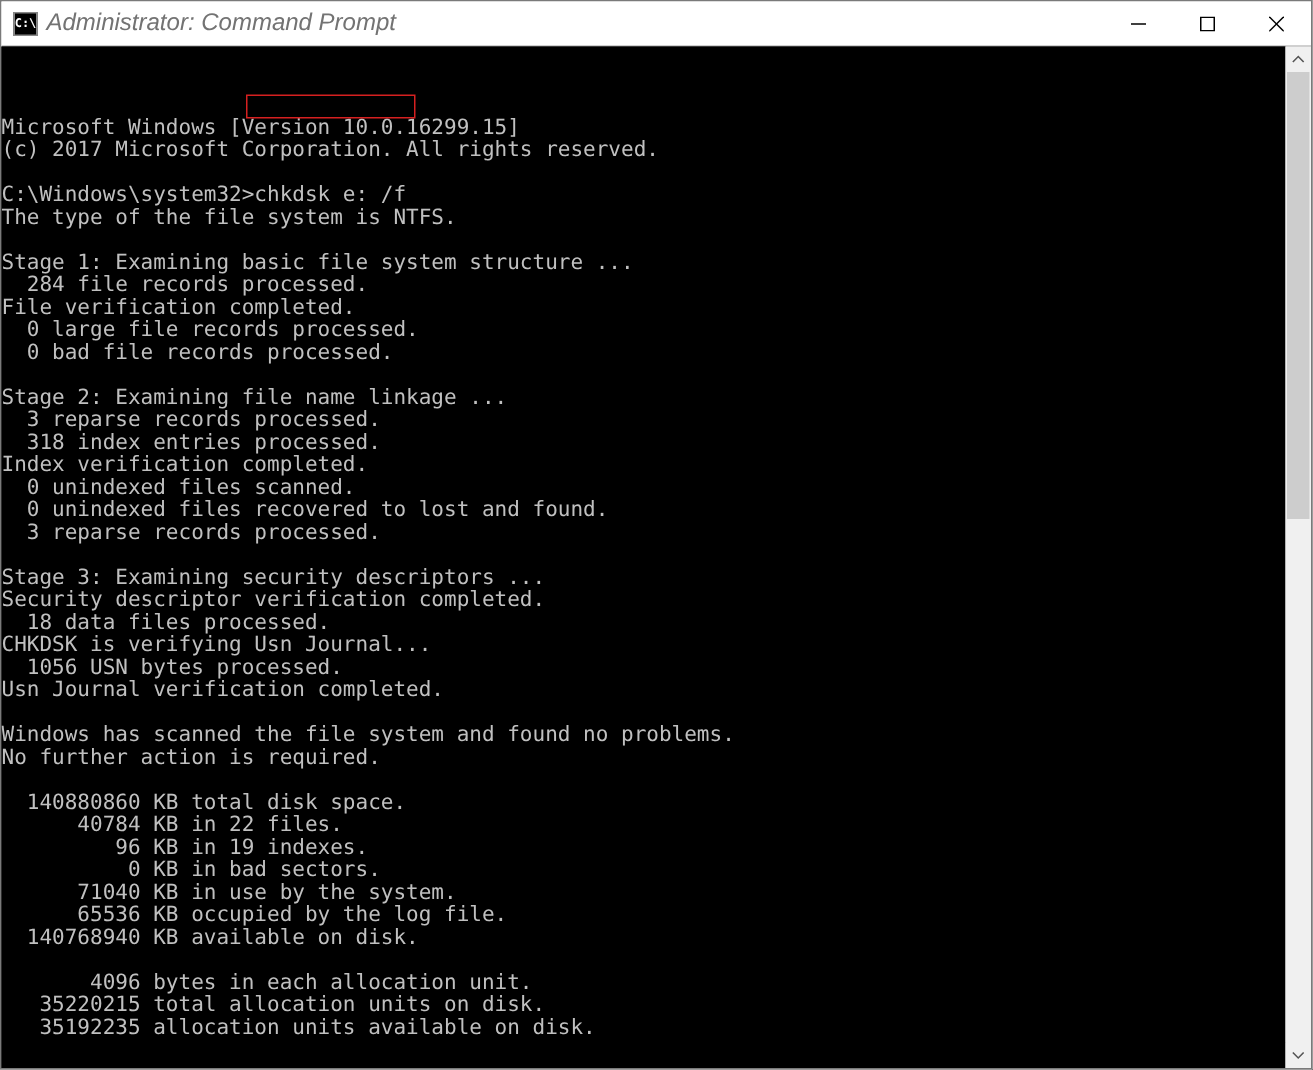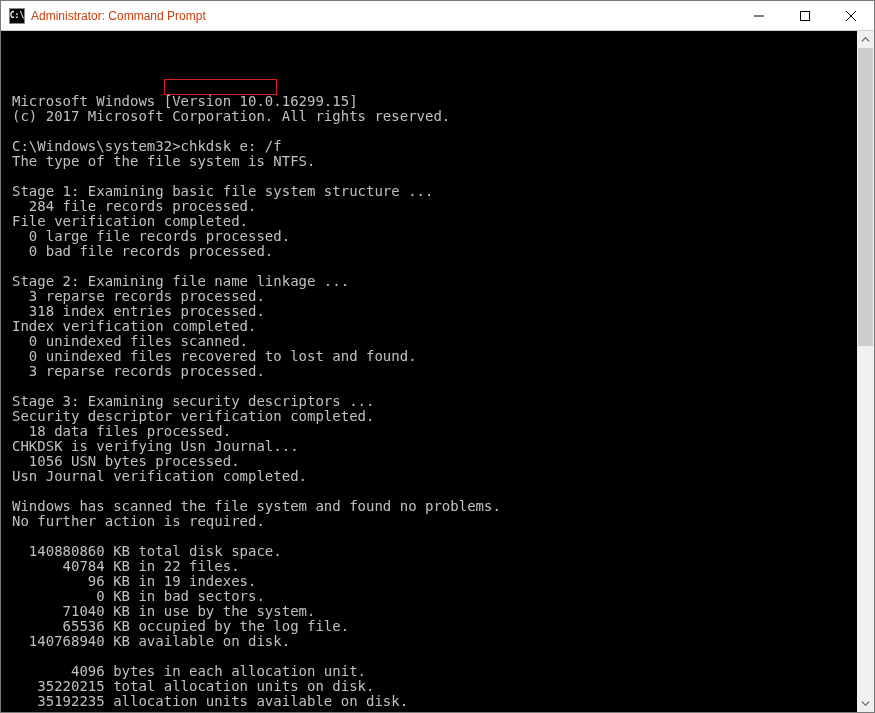--- a/index.html
+++ b/index.html
@@ -38,23 +38,24 @@
     display: flex;
     align-items: center;
     justify-content: center;
     color: #fff;
     font-size: 8px;
     font-family: Consolas, monospace;
     font-weight: bold;
     border: 1px solid #888;
   }
   .titlebar .title-text {
-    font-size: 12px;
-    color: #c2410c;
+    font-size: 16px;
+    color: #737373;
     flex: 1;
+    font-style: italic;
   }
   .titlebar .controls {
     display: flex;
     height: 100%;
   }
   .titlebar .ctrl {
     width: 46px;
     height: 100%;
     display: flex;
     align-items: center;
@@ -69,25 +70,24 @@
     background: #000;
     min-height: 0;
   }
   .console {
     flex: 1;
     background: #000;
     color: #c0c0c0;
     font-family: Consolas, "Lucida Console", monospace;
     font-size: 14px;
     line-height: 15px;
-    padding: 2px 11px;
+    padding: 2px 0;
     white-space: pre;
     overflow: hidden;
     position: relative;
-    margin-top: 16px;
   }
   .scrollbar {
     width: 17px;
     background: #f0f0f0;
     position: relative;
   }
   .scroll-arrow {
     width: 17px;
     height: 17px;
     background: #f0f0f0;

